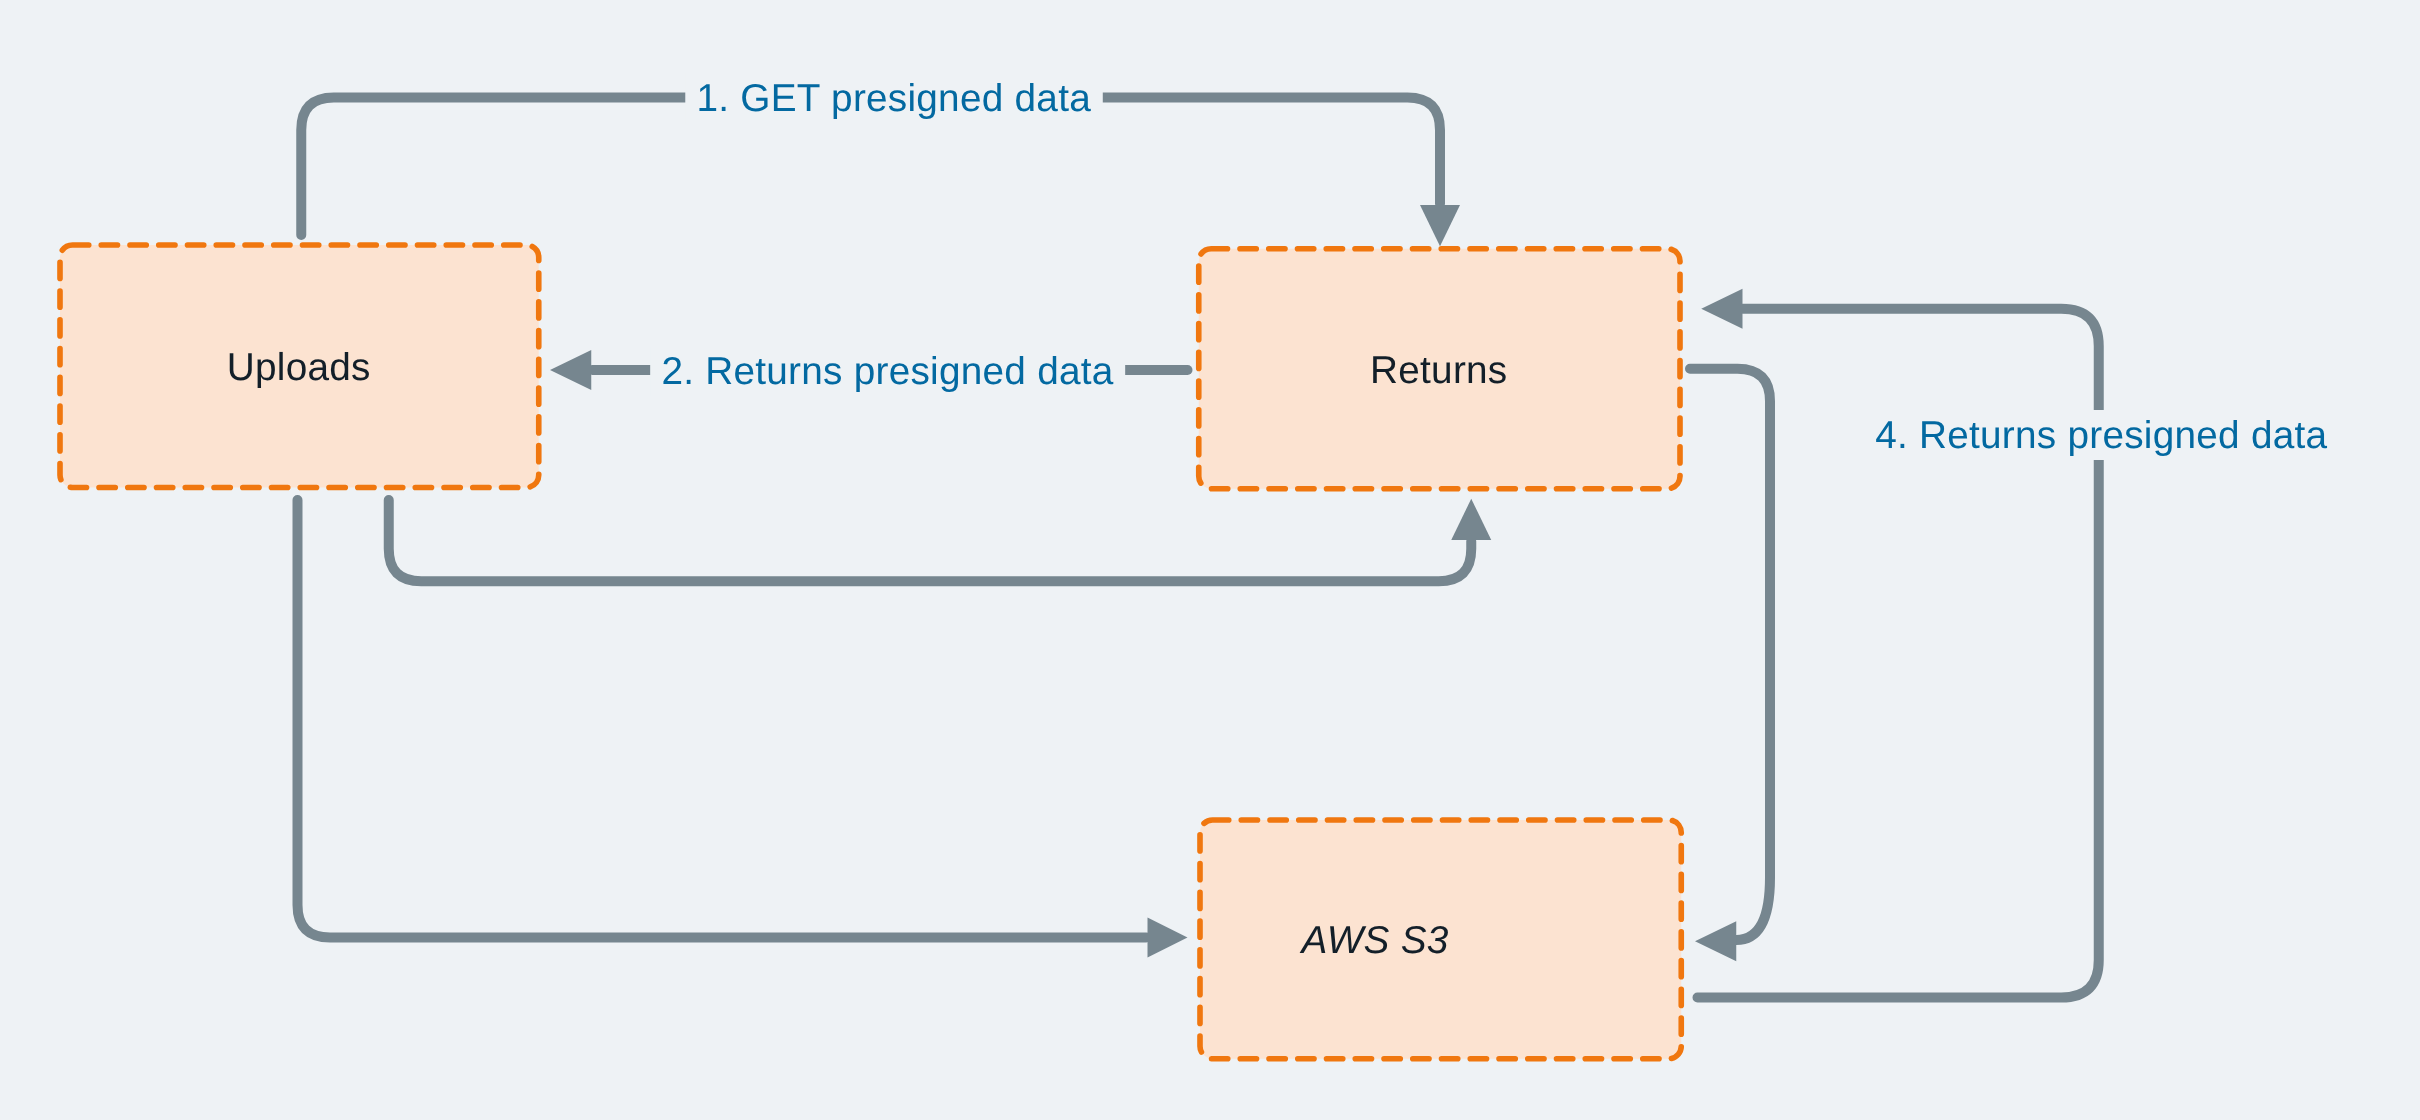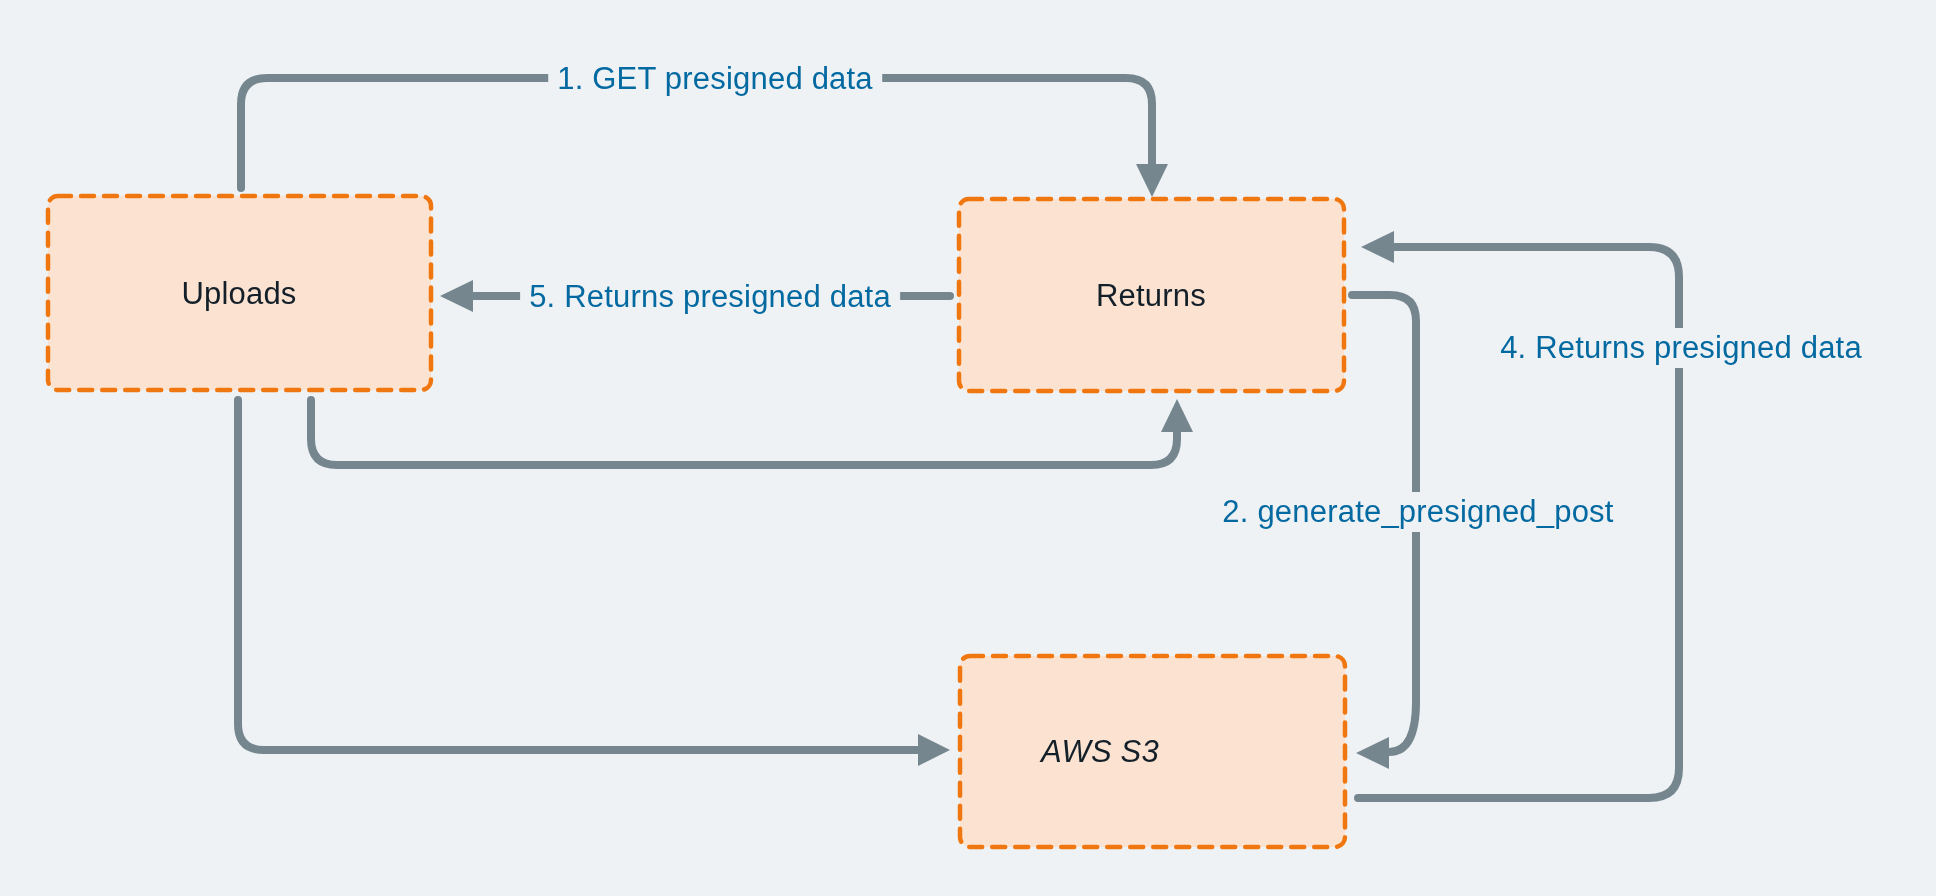--- a/index.html
+++ b/index.html
@@ -84,17 +84,16 @@
 
     <path class="edge-path" d="M 1358 798 H 1649 Q 1679 798 1679 768 V 277 Q 1679 247 1649 247 H 1394"></path>
     <polygon class="edge-head" points="1361,247 1394,231 1394,263"></polygon>
   </svg>
 
   <div class="node-label" style="left:239px; top:294px;">Uploads</div>
   <div class="node-label" style="left:1151px; top:296px;">Returns</div>
   <div class="node-label" style="left:1100px; top:752px;font-style:italic;">AWS S3</div>
 
   <div class="edge-label" style="left:715px; top:79px;">1. GET presigned data</div>
-  <div class="edge-label" style="left:1418px; top:512px;">2. generate_presigned_post</div>
   <div class="edge-label" style="left:1681px; top:348px;">4. Returns presigned data</div>
-  <div class="edge-label" style="left:710px; top:297px;">5. Returns presigned data</div>
+  <div class="edge-label" style="left:710px; top:297px;">2. Returns presigned data</div>
 
 </div>
 
 </body></html>

